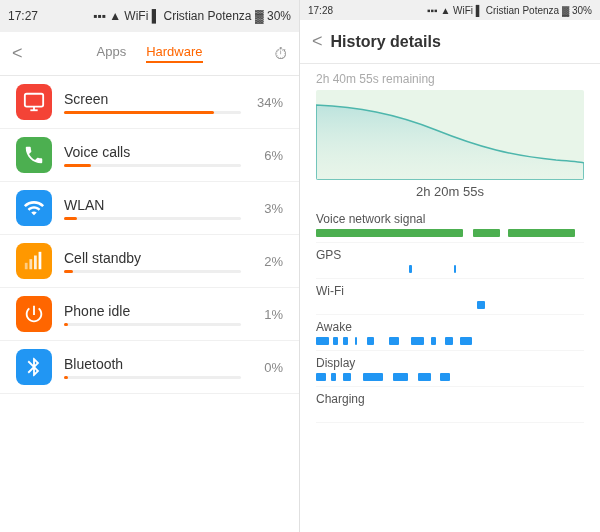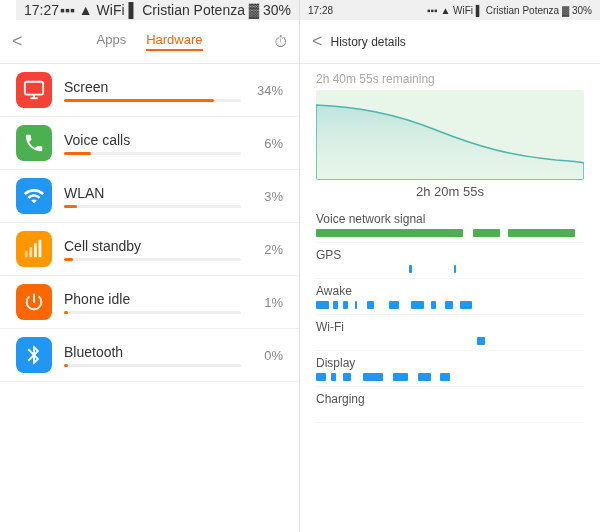--- a/index.html
+++ b/index.html
@@ -7,29 +7,28 @@
 
     
     .left-panel {
       width: 300px;
       background: #fff;
       display: flex;
       flex-direction: column;
       border-right: 1px solid #e0e0e0;
     }
     .left-status-bar {
-      height: 20px;
+      height: 32px;
       background: #f0f0f0;
       display: flex;
       align-items: center;
       justify-content: space-between;
       padding: 0 8px;
-      font-size: 14px;
+      font-size: 12px;
       color: #333;
-      margin-left: 16px;
     }
     .left-header {
       height: 44px;
       display: flex;
       align-items: center;
       justify-content: center;
       border-bottom: 1px solid #e8e8e8;
       position: relative;
     }
     .left-header .back-btn {
@@ -129,23 +128,23 @@
       padding: 0 12px;
       border-bottom: 1px solid #e8e8e8;
     }
     .right-header .back-btn {
       color: #888;
       font-size: 18px;
       margin-right: 8px;
       cursor: pointer;
     }
     .right-header-title {
-      font-size: 12px;
+      font-size: 16px;
       color: #333;
-      font-weight: 400;
+      font-weight: 700;
     }
 
     .remaining-text {
       padding: 8px 16px 4px;
       font-size: 12px;
       color: #aaa;
     }
 
     
     .battery-chart {
@@ -357,20 +356,30 @@
           <div class="signal-segments">
             <div class="seg" style="width:35%"></div>
             <div class="seg seg-blue" style="width:1%"></div>
             <div class="seg" style="width:15%"></div>
             <div class="seg seg-blue" style="width:1%"></div>
             <div class="seg" style="width:48%"></div>
           </div>
         </div>
   </div>
       <div class="signal-row">
+    <div class="signal-label">Wi-Fi</div>
+    <div class="signal-bar-area">
+          <div class="signal-segments">
+            <div class="seg" style="width:60%"></div>
+            <div class="seg seg-blue" style="width:3%"></div>
+            <div class="seg" style="width:37%"></div>
+          </div>
+        </div>
+  </div>
+      <div class="signal-row">
     <div class="signal-label">Awake</div>
     <div class="signal-bar-area">
           <div class="signal-segments">
             <div class="seg seg-blue" style="width:5%"></div>
             <div class="seg" style="width:1%"></div>
             <div class="seg seg-blue" style="width:2%"></div>
             <div class="seg" style="width:1%"></div>
             <div class="seg seg-blue" style="width:2%"></div>
             <div class="seg" style="width:2%"></div>
             <div class="seg seg-blue" style="width:1%"></div>
@@ -384,30 +393,20 @@
             <div class="seg seg-blue" style="width:2%"></div>
             <div class="seg" style="width:3%"></div>
             <div class="seg seg-blue" style="width:3%"></div>
             <div class="seg" style="width:2%"></div>
             <div class="seg seg-blue" style="width:5%"></div>
             <div class="seg" style="width:44%"></div>
           </div>
         </div>
   </div>
       <div class="signal-row">
-    <div class="signal-label">Wi-Fi</div>
-    <div class="signal-bar-area">
-          <div class="signal-segments">
-            <div class="seg" style="width:60%"></div>
-            <div class="seg seg-blue" style="width:3%"></div>
-            <div class="seg" style="width:37%"></div>
-          </div>
-        </div>
-  </div>
-      <div class="signal-row">
     <div class="signal-label">Display</div>
     <div class="signal-bar-area">
           <div class="signal-segments">
             <div class="seg seg-blue" style="width:4%"></div>
             <div class="seg" style="width:1%"></div>
             <div class="seg seg-blue" style="width:2%"></div>
             <div class="seg" style="width:2%"></div>
             <div class="seg seg-blue" style="width:3%"></div>
             <div class="seg" style="width:4%"></div>
             <div class="seg seg-blue" style="width:8%"></div>

